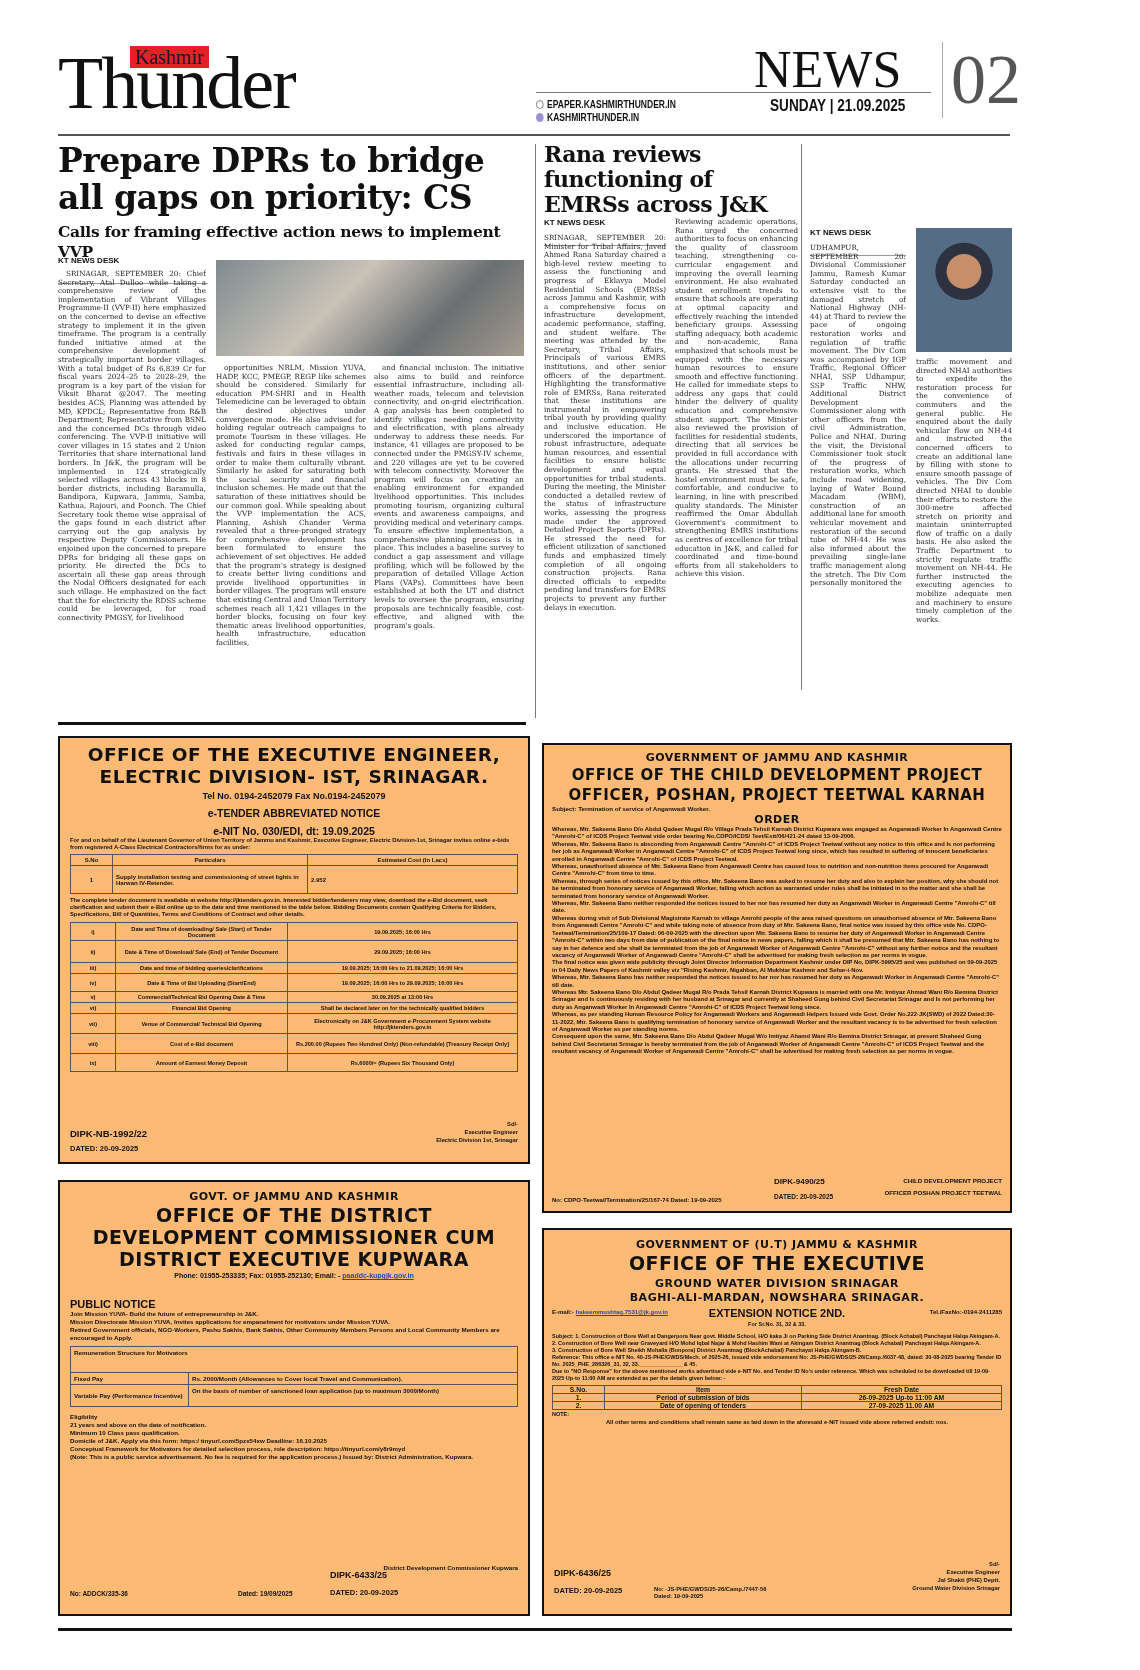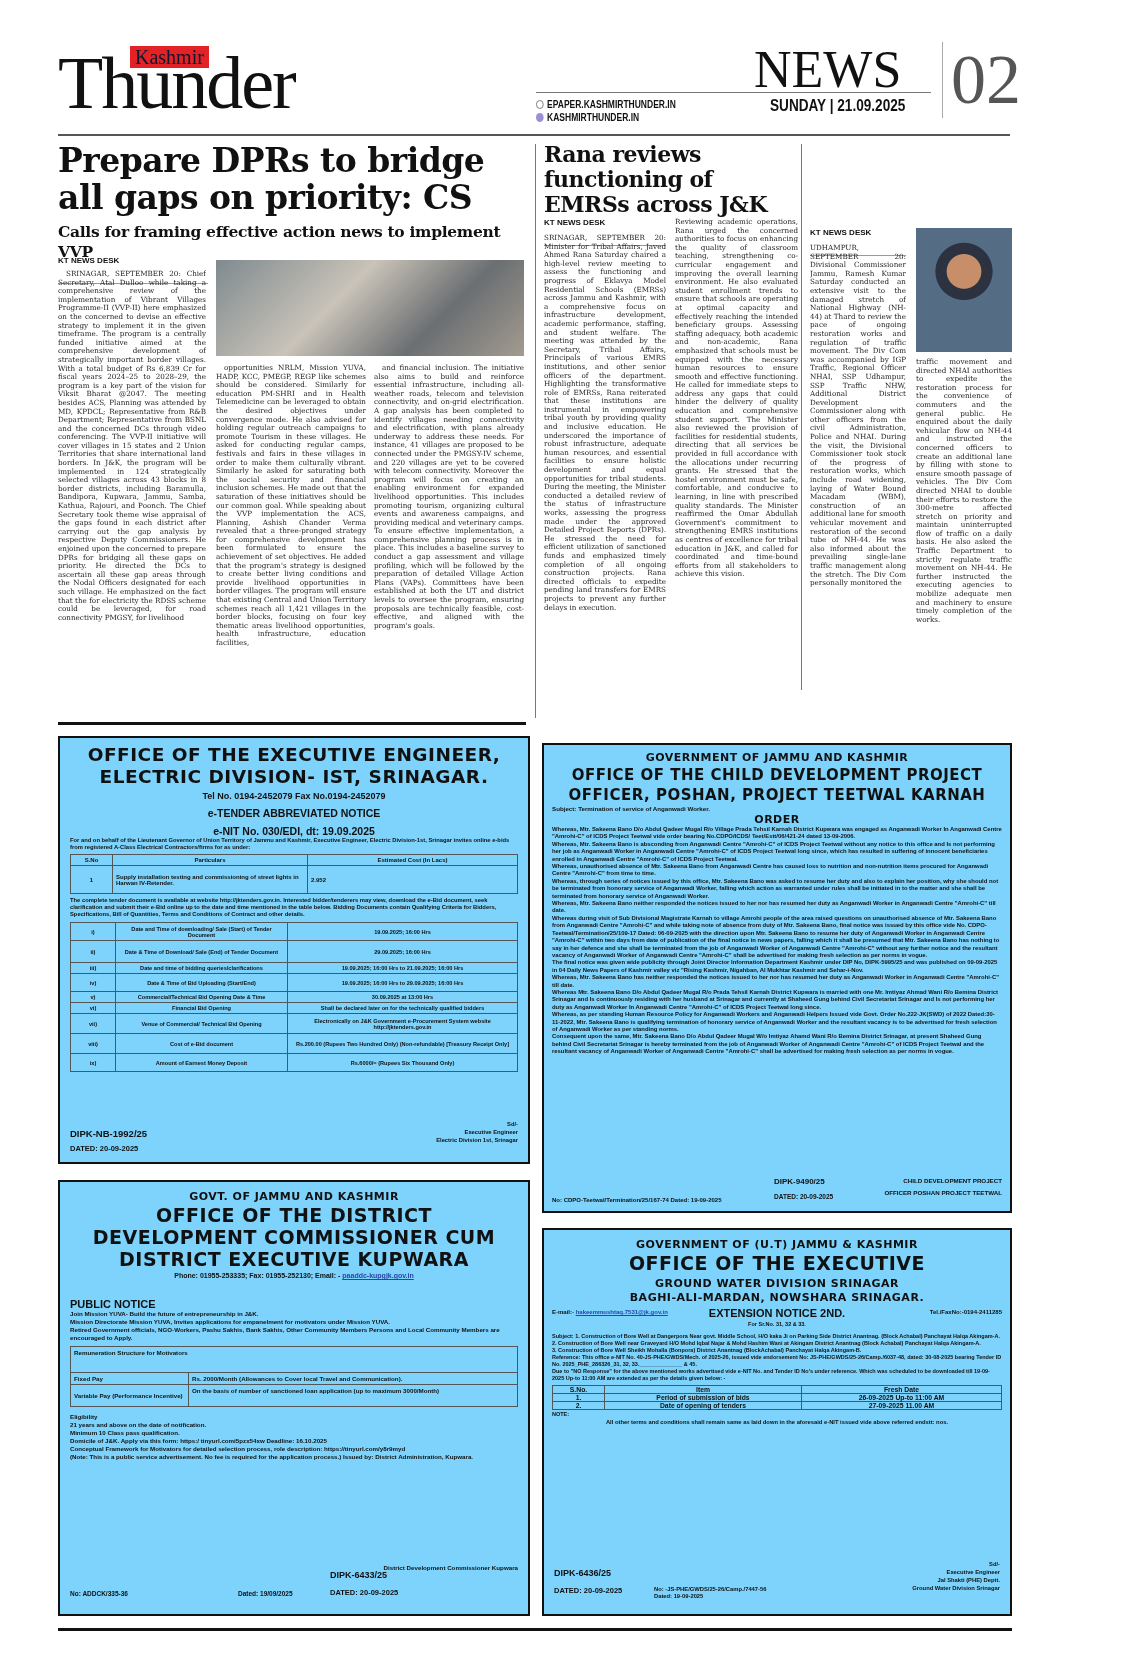--- a/index.html
+++ b/index.html
@@ -34,21 +34,21 @@
     border-bottom: 1px solid #999; padding-bottom: 18px; margin-bottom: 4px; }
   .body-text { font-family: "DejaVu Serif", serif; font-size: 7.2px; line-height: 8.6px; text-align: justify; color: #222; }
   .col { position: absolute; }
 
   .vrule { position: absolute; width: 1px; background: #777; }
 
   .photo { position: absolute; background: linear-gradient(135deg,#7f8a8f 0%,#c9c3b8 40%,#6b6f72 70%,#a39b90 100%); }
   .photo-portrait { position: absolute; background: radial-gradient(circle at 50% 35%, #c68f6a 0 18%, #2d3240 19% 30%, #546d84 31% 100%); }
 
   
-  .ad { position: absolute; border: 2px solid #111; background: #7dd3fc; font-family: "Liberation Sans", sans-serif; color: #111; }
+  .ad { position: absolute; border: 2px solid #111; background: #fdba74; font-family: "Liberation Sans", sans-serif; color: #111; }
   .ad-title { font-family: "DejaVu Sans", sans-serif; font-weight: bold; text-align: center; letter-spacing: 0.5px; }
   .ad-small { font-size: 6.5px; line-height: 8px; font-weight: bold; }
   .ad table { border-collapse: collapse; width: 100%; font-size: 6px; font-weight: bold; }
   .ad td, .ad th { border: 1px solid #555; padding: 2px 3px; text-align: center; vertical-align: middle; }
   .link { color: #2a45a8; text-decoration: underline; }
   .mid-rule { position: absolute; height: 3px; background: #111; }
 </style>
 </head>
 <body>
 
@@ -168,21 +168,21 @@
           <td>Cost of e-Bid document</td>
           <td>Rs.200.00 (Rupees Two Hundred Only) (Non-refundable) [Treasury Receipt Only]</td>
         </tr>
     <tr>
           <td style="height:18px;">ix)</td>
           <td>Amount of Earnest Money Deposit</td>
           <td>Rs.6000/= (Rupees Six Thousand Only)</td>
         </tr>
   </tbody>
     </table>
-  <div style="position:absolute; left:10px; top:390px; font-size:9.5px; font-weight:bold;">DIPK-NB-1992/25</div>
+  <div style="position:absolute; left:10px; top:390px; font-size:9.5px; font-weight:bold;">DIPK-NB-1992/22</div>
   <div style="position:absolute; left:10px; top:406px; font-size:7.5px; font-weight:bold;">DATED: 20-09-2025</div>
   <div style="position:absolute; right:10px; top:382px; text-align:right; font-size:5.8px; font-weight:bold; line-height:8px;">
     <div>Sd/-</div>
     <div>Executive Engineer</div>
     <div>Electric Division 1st, Srinagar</div>
   </div>
 </section>
 
 <section class="ad" style="left:58px; top:1180px; width:472px; height:436px; padding:8px 10px;">
   <div class="ad-title" style="font-size:11px; line-height:14px;">GOVT. OF JAMMU AND KASHMIR</div>

